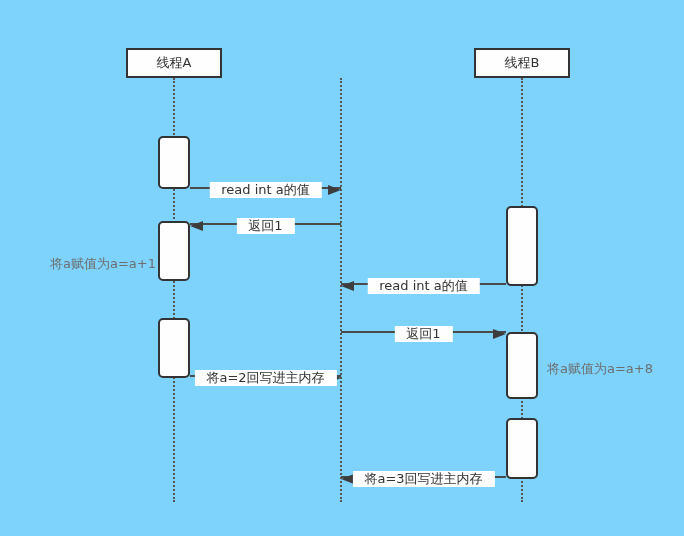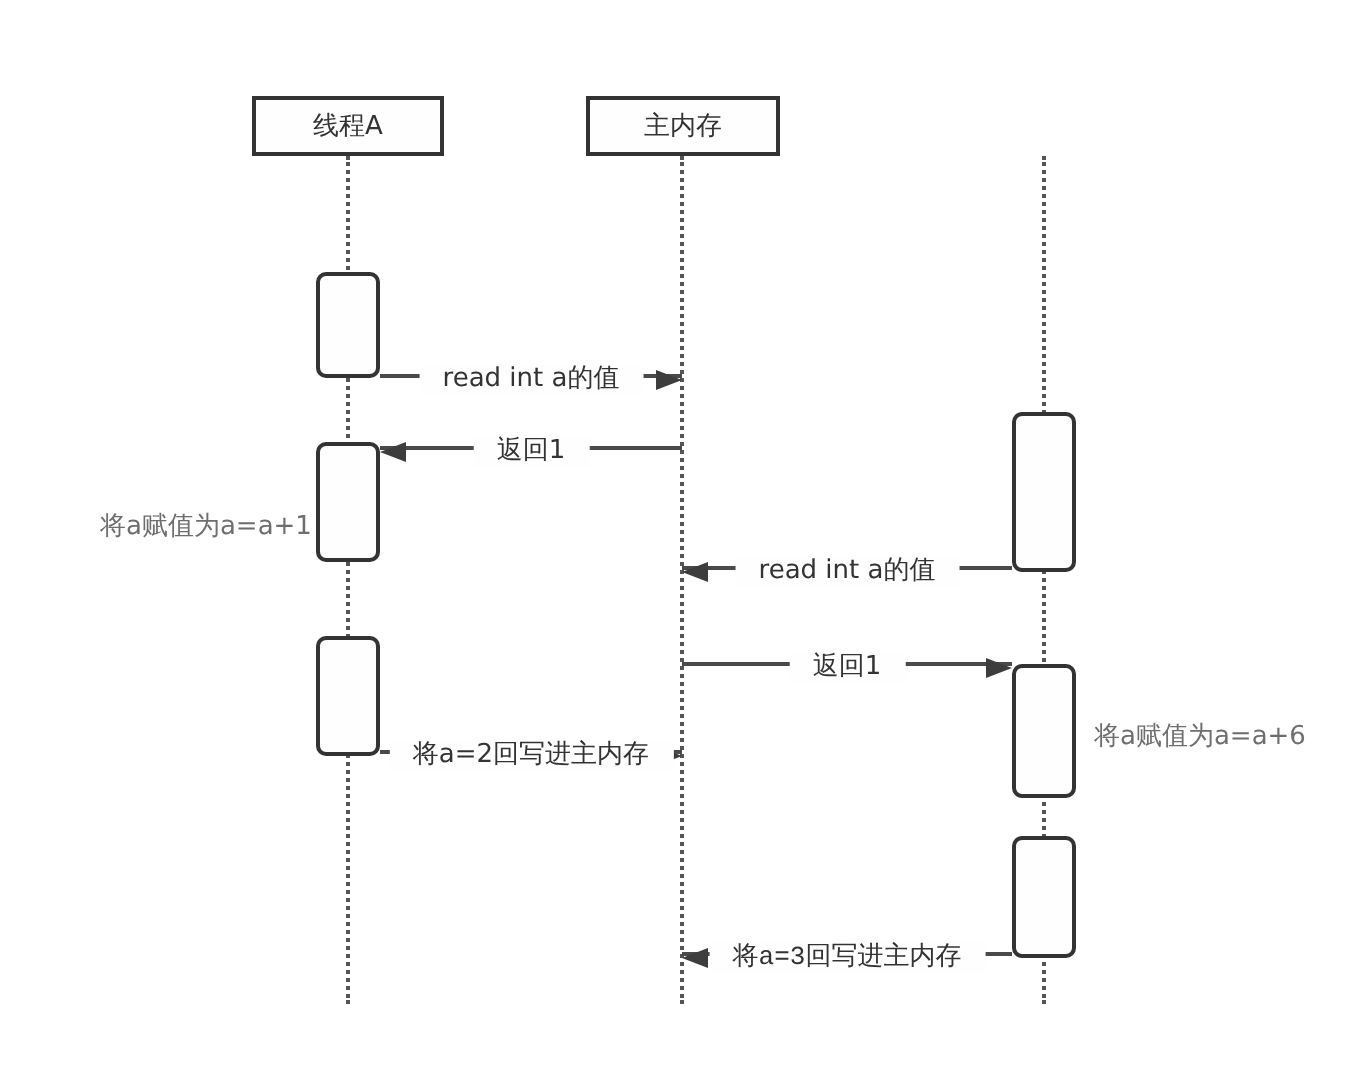--- a/index.html
+++ b/index.html
@@ -4,21 +4,21 @@
 <style>
   html, body {
     margin: 0;
     padding: 0;
     background: #000000;
   }
   .canvas {
     position: relative;
     width: 684px;
     height: 536px;
-    background: #ffffff;
+    background: #7dd3fc;
     overflow: hidden;
     font-family: "DejaVu Sans", "Liberation Sans", sans-serif;
   }
   
   .lifeline {
     position: absolute;
     top: 78px;
     height: 424px;
     width: 0;
     border-left: 2px dotted #555555;
@@ -95,22 +95,22 @@
 
 <div class="canvas">
 
   <div class="lifeline" style="left:173px;"></div>
   <div class="lifeline" style="left:340px;"></div>
   <div class="lifeline" style="left:521px;"></div>
 
   <div class="actor" style="left:126px;">
     <span>线程A</span>
   </div>
-  <div class="actor" style="left:293px; width:97px;">
-    <span>主内存</span>
+  <div class="actor" style="left:474px;">
+    <span>线程B</span>
   </div>
 
   <div class="activation" style="left:158px; top:136px; height:53px;"></div>
   <div class="activation" style="left:158px; top:221px; height:60px;"></div>
   <div class="activation" style="left:158px; top:318px; height:60px;"></div>
 
   <div class="activation" style="left:506px; top:206px; height:80px;"></div>
   <div class="activation" style="left:506px; top:332px; height:67px;"></div>
   <div class="activation" style="left:506px; top:418px; height:61px;"></div>
 
@@ -132,21 +132,21 @@
   <div class="message" style="left:341px; top:331px; width:165px;">
     <div class="arrowhead right"></div>
     <div class="msg-label">返回1</div>
   </div>
 
   <div class="message" style="left:190px; top:375px; width:151px;">
     <div class="arrowhead right"></div>
     <div class="msg-label">将a=2回写进主内存</div>
   </div>
 
-  <div class="message" style="left:341px; top:476px; width:165px;font-family:Liberation Mono, monospace;">
+  <div class="message" style="left:341px; top:476px; width:165px;">
     <div class="arrowhead left"></div>
     <div class="msg-label">将a=3回写进主内存</div>
   </div>
 
   <div class="note" style="left:50px; top:244px;margin-top:12px;">将a赋值为a=a+1</div>
-  <div class="note" style="left:547px; top:361px;">将a赋值为a=a+6</div>
+  <div class="note" style="left:547px; top:361px;">将a赋值为a=a+8</div>
 
 </div>
 
 </body></html>

